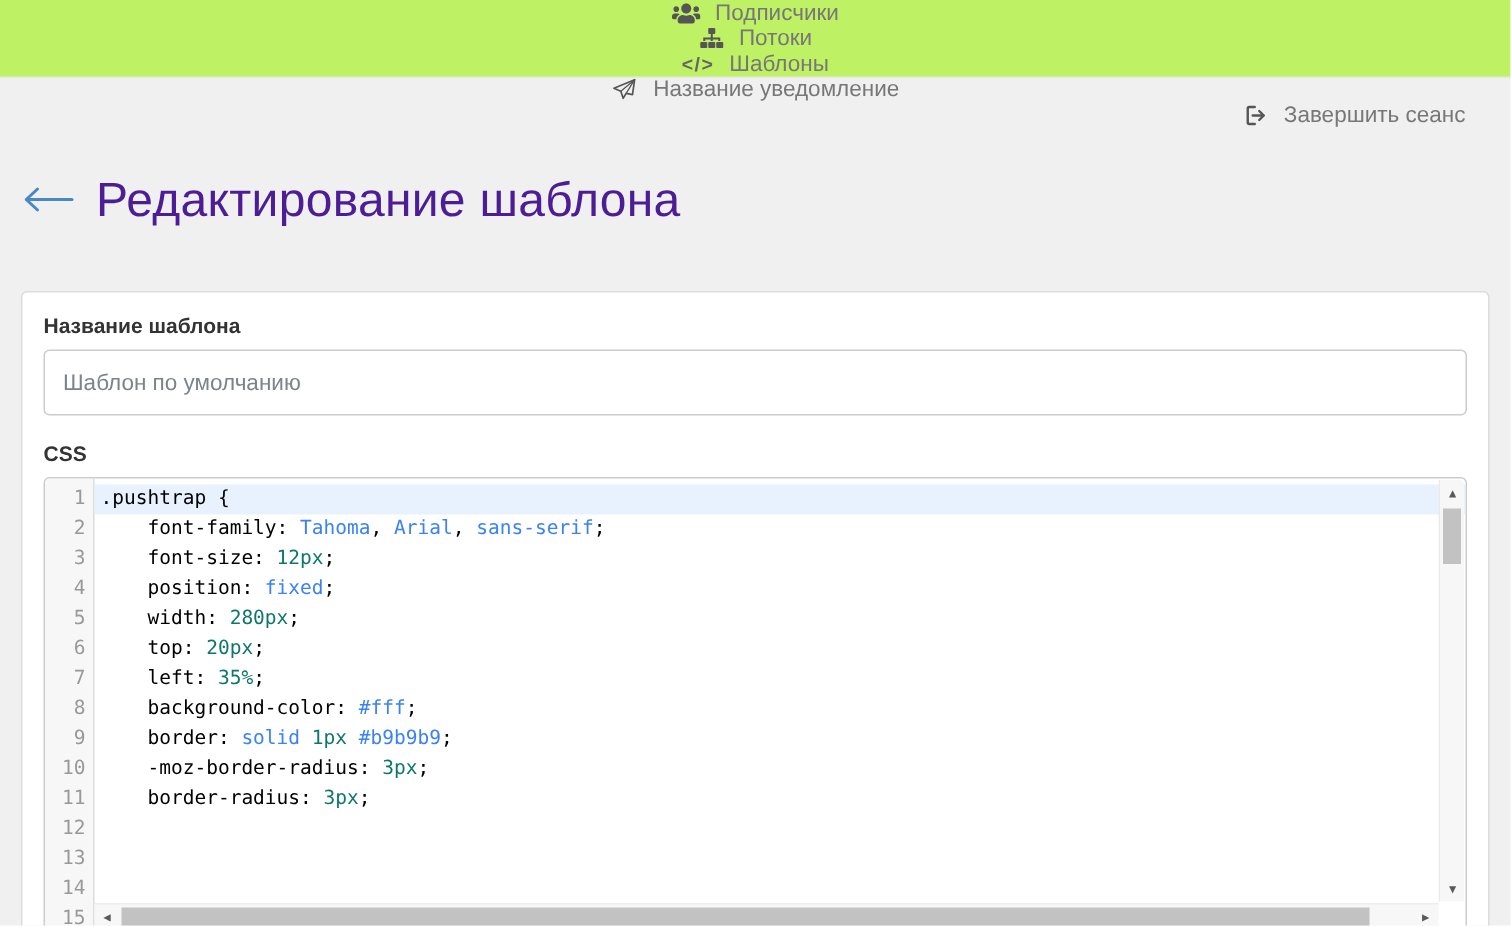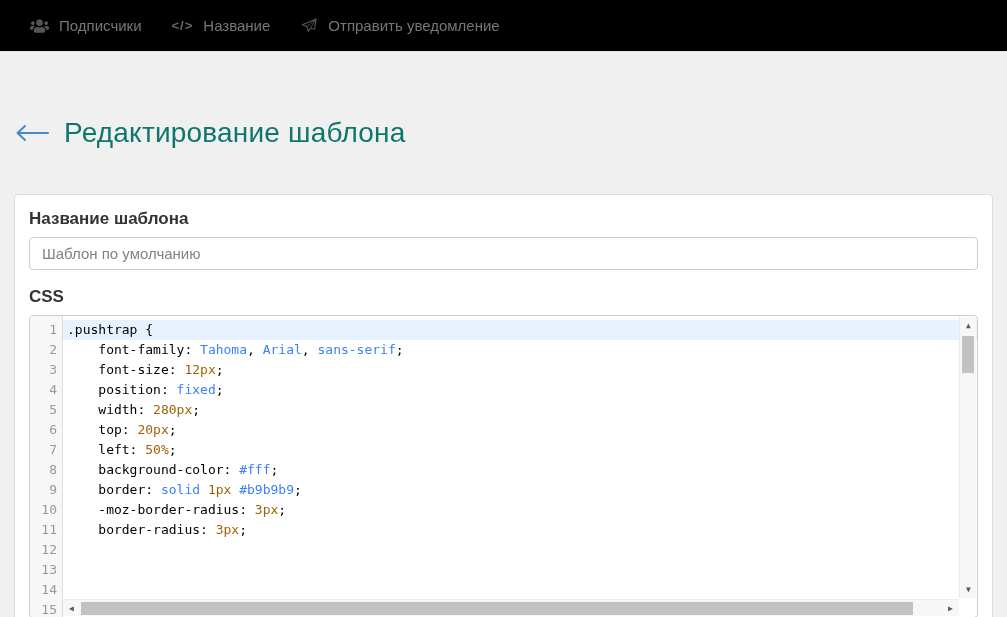--- a/index.html
+++ b/index.html
@@ -6,25 +6,26 @@
   html, body { width: 1007px; height: 617px; overflow: hidden; }
   body {
     background: #f0f0f1;
     font-family: "Liberation Sans", sans-serif;
     position: relative;
   }
 
   
   .navbar {
     height: 52px;
-    background: #000000;
+    background: #bef264;
     border-bottom: 1px solid #e7e7e7;
     display: flex;
     align-items: center;
     padding: 0 15px;
+    flex-direction: column;
   }
   .nav-item {
     display: flex;
     align-items: center;
     gap: 10px;
     padding: 0 15px;
     height: 100%;
     color: #777;
     font-size: 15px;
     cursor: pointer;
@@ -44,45 +45,45 @@
   .title-row {
     display: flex;
     align-items: center;
     gap: 14px;
     padding: 0 14px;
     margin-top: 58px;
     height: 46px;
   }
   .back-link { display: flex; align-items: center; cursor: pointer; }
   .page-title {
-    font-size: 28px;
+    font-size: 32px;
     font-weight: 400;
-    color: #0f766e;
+    color: #4c1d95;
     letter-spacing: 0.2px;
   }
 
   
   .card {
     margin: 38px 14px 0 14px;
     background: #fff;
     border: 1px solid #dcdcdc;
     border-radius: 4px;
     padding: 14px;
     height: 500px;
   }
   .field-label {
     display: block;
-    font-size: 17px;
+    font-size: 14px;
     font-weight: bold;
     color: #333;
     margin-bottom: 8px;
   }
   .name-input {
     width: 100%;
-    height: 33px;
+    height: 44px;
     border: 1px solid #ccc;
     border-radius: 4px;
     padding: 0 12px;
     font-size: 15px;
     font-family: "Liberation Sans", sans-serif;
     color: #7b838b;
     background: #fff;
     outline: none;
     margin-bottom: 17px;
   }
@@ -121,21 +122,21 @@
   }
   .code .cl {
     height: 20px;
     line-height: 20px;
     padding-left: 4px;
     white-space: pre;
   }
   .code .cl.active { background: #e8f2ff; }
   .tk-plain  { color: #000; }
   .tk-value  { color: #3b82f6; }
-  .tk-number { color: #a16207; }
+  .tk-number { color: #0f766e; }
 
   
   .vscroll {
     position: absolute;
     top: 1px; right: 1px;
     width: 17px;
     height: 281px;
     background: #f7f7f7;
     border-left: 1px solid #e9e9e9;
     border-top-right-radius: 3px;
@@ -180,34 +181,53 @@
 
 <header class="navbar">
 
   <div class="nav-item">
     <svg width="19" height="16" viewBox="0 0 640 512" fill="#555">
         <path d="M96 224c35.3 0 64-28.7 64-64s-28.7-64-64-64-64 28.7-64 64 28.7 64 64 64zm448 0c35.3 0 64-28.7 64-64s-28.7-64-64-64-64 28.7-64 64 28.7 64 64 64zm32 32h-64c-17.6 0-33.5 7.1-45.1 18.6 40.3 22.1 68.9 62 75.1 109.4h66c17.7 0 32-14.3 32-32v-32c0-35.3-28.7-64-64-64zm-256 0c61.9 0 112-50.1 112-112S381.9 32 320 32 208 82.1 208 144s50.1 112 112 112zm76.8 32h-8.3c-20.8 10-43.9 16-68.5 16s-47.6-6-68.5-16h-8.3C179.6 288 128 339.6 128 403.2V432c0 26.5 21.5 48 48 48h288c26.5 0 48-21.5 48-48v-28.8c0-63.6-51.6-115.2-115.2-115.2zm-223.7-13.4C161.5 263.1 145.6 256 128 256H64c-35.3 0-64 28.7-64 64v32c0 17.7 14.3 32 32 32h65.9c6.3-47.4 34.9-87.3 75.2-109.4z"></path>
       </svg>
     <span>Подписчики</span>
   </div>
 
+  <div class="nav-item">
+    <svg width="17" height="16" viewBox="0 0 24 24" fill="#555">
+        <rect x="8.5" y="1" width="7" height="6" rx="1"></rect>
+        <rect x="0.5" y="15" width="7" height="6" rx="1"></rect>
+        <rect x="8.5" y="15" width="7" height="6" rx="1"></rect>
+        <rect x="16.5" y="15" width="7" height="6" rx="1"></rect>
+        <path d="M11 7h2v3.5h7.5V14h-2v-1.5h-13V14h-2v-3.5H11z"></path>
+        <rect x="11" y="10" width="2" height="4"></rect>
+      </svg>
+    <span>Потоки</span>
+  </div>
 
   <div class="nav-item">
     <span class="glyph">&lt;/&gt;</span>
-    <span>Название</span>
+    <span>Шаблоны</span>
   </div>
 
   <div class="nav-item">
     <svg width="18" height="17" viewBox="0 0 24 24" fill="none" stroke="#555" stroke-width="1.6" stroke-linejoin="round">
         <path d="M22 3 2.5 11l6.5 2.8 2.2 6.7 2.8-4.6L20 17z"></path>
         <path d="M9 13.8 22 3l-8 12.9" stroke-width="1.2"></path>
       </svg>
-    <span>Отправить уведомление</span>
-  </div>
-
+    <span>Название уведомление</span>
+  </div>
+
+  <div class="nav-item nav-spacer">
+    <svg width="17" height="16" viewBox="0 0 24 24" fill="none" stroke="#555" stroke-width="2.4" stroke-linecap="round" stroke-linejoin="round">
+        <path d="M10.5 3.5H5a1.5 1.5 0 0 0-1.5 1.5v14A1.5 1.5 0 0 0 5 20.5h5.5"></path>
+        <path d="m15 7.5 4.5 4.5-4.5 4.5"></path>
+        <path d="M8.5 12h10.5"></path>
+      </svg>
+    <span>Завершить сеанс</span>
+  </div>
 </header>
 
 <div class="title-row">
   <a class="back-link">
     <svg width="36" height="18" viewBox="0 0 36 18" fill="none" stroke="#4a87c5" stroke-width="2" stroke-linecap="round" stroke-linejoin="round">
         <path d="M34 9H4"></path>
         <path d="M11 2 3.5 9l7.5 7"></path>
       </svg>
   </a>
   <h1 class="page-title">Редактирование шаблона</h1>
@@ -238,21 +258,21 @@
         <div class="ln">14</div>
         <div class="ln">15</div>
       </div>
     <div class="code">
         <div class="cl active"><span class="tk-plain">.pushtrap {</span></div>
         <div class="cl"><span class="tk-plain">    font-family: </span><span class="tk-value">Tahoma</span><span class="tk-plain">, </span><span class="tk-value">Arial</span><span class="tk-plain">, </span><span class="tk-value">sans-serif</span><span class="tk-plain">;</span></div>
         <div class="cl"><span class="tk-plain">    font-size: </span><span class="tk-number">12px</span><span class="tk-plain">;</span></div>
         <div class="cl"><span class="tk-plain">    position: </span><span class="tk-value">fixed</span><span class="tk-plain">;</span></div>
         <div class="cl"><span class="tk-plain">    width: </span><span class="tk-number">280px</span><span class="tk-plain">;</span></div>
         <div class="cl"><span class="tk-plain">    top: </span><span class="tk-number">20px</span><span class="tk-plain">;</span></div>
-        <div class="cl"><span class="tk-plain">    left: </span><span class="tk-number">50%</span><span class="tk-plain">;</span></div>
+        <div class="cl"><span class="tk-plain">    left: </span><span class="tk-number">35%</span><span class="tk-plain">;</span></div>
         <div class="cl"><span class="tk-plain">    background-color: </span><span class="tk-value">#fff</span><span class="tk-plain">;</span></div>
         <div class="cl"><span class="tk-plain">    border: </span><span class="tk-value">solid</span><span class="tk-plain"> </span><span class="tk-number">1px</span><span class="tk-plain"> </span><span class="tk-value">#b9b9b9</span><span class="tk-plain">;</span></div>
         <div class="cl"><span class="tk-plain">    -moz-border-radius: </span><span class="tk-number">3px</span><span class="tk-plain">;</span></div>
         <div class="cl"><span class="tk-plain">    border-radius: </span><span class="tk-number">3px</span><span class="tk-plain">;</span></div>
         <div class="cl"></div>
       </div>
 
     <div class="vscroll">
       <div class="sb-arrow up">▲</div>
       <div class="sb-thumb-v"></div>

